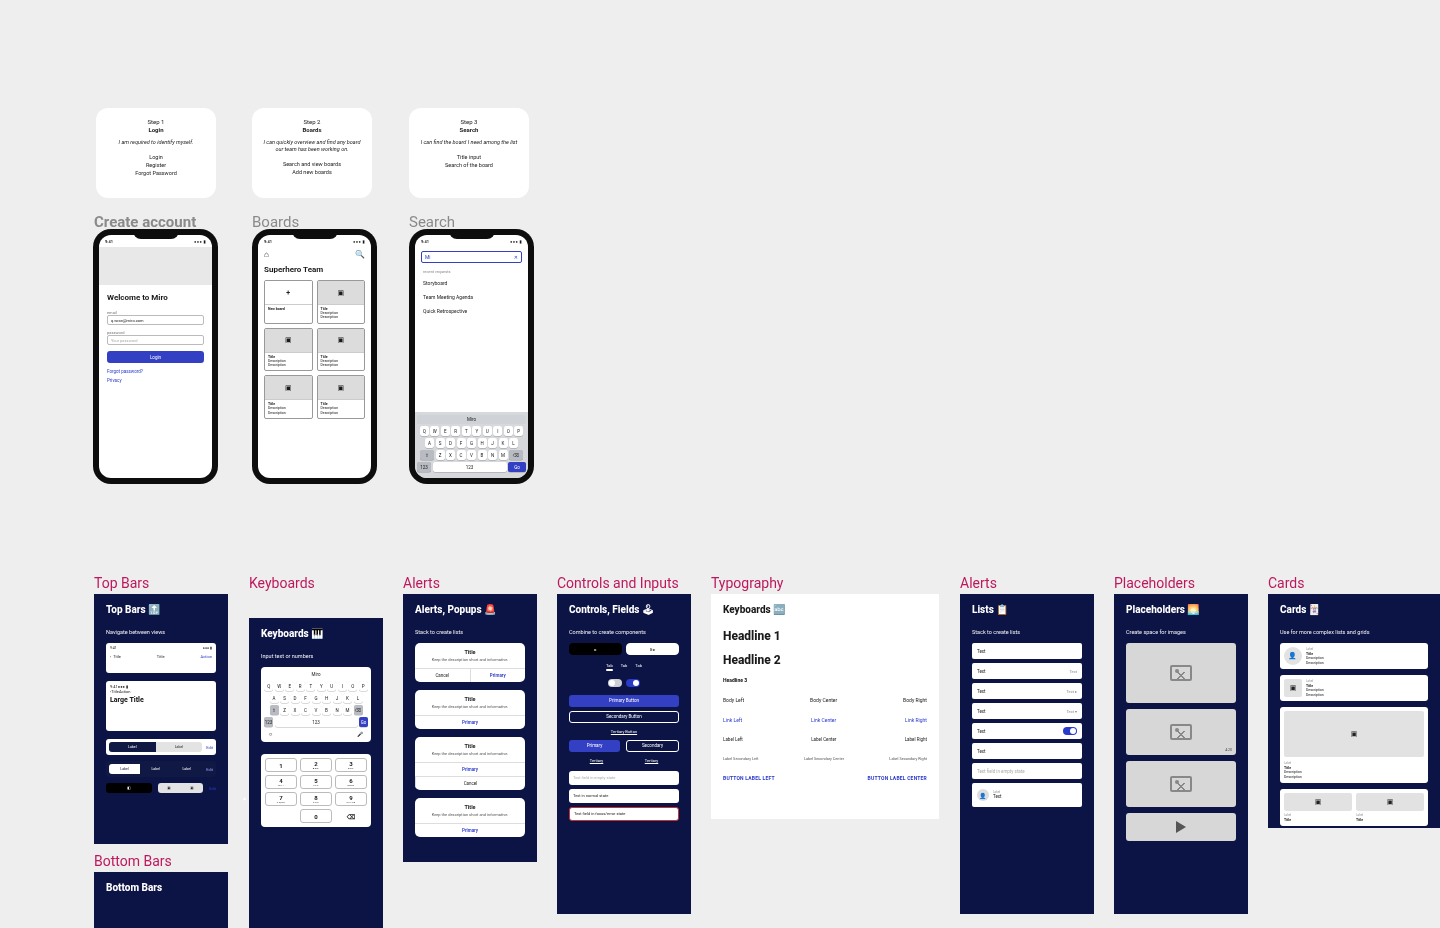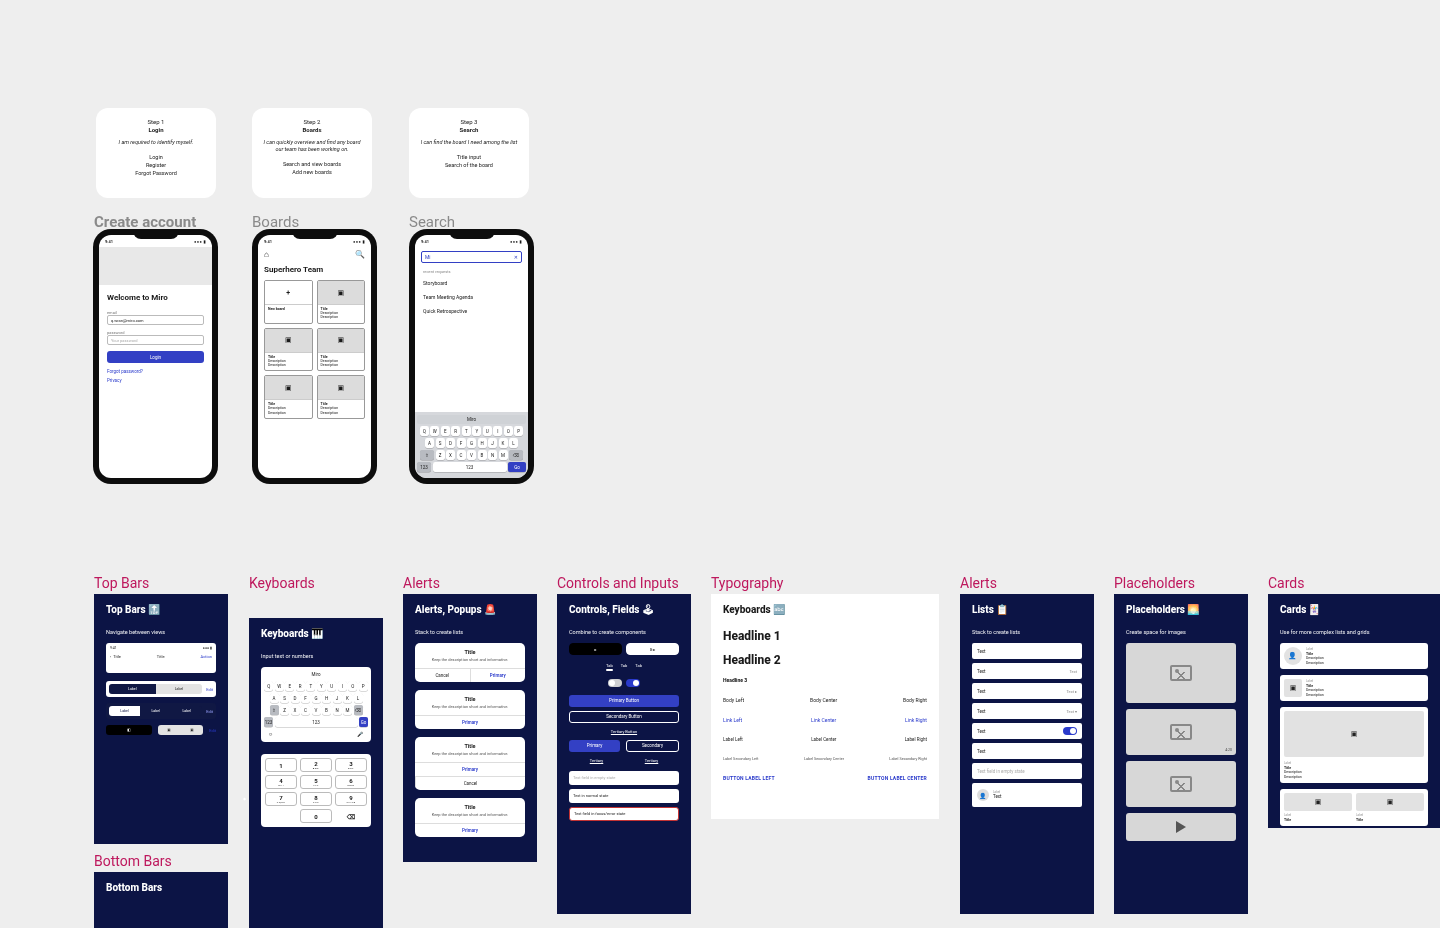--- a/index.html
+++ b/index.html
@@ -445,20 +445,25 @@
       </div>
     <div class="row">
         <span class="l">
           <span>‹</span>
           <span>Title</span>
         </span>
         <span>Title</span>
         <span class="a">Action</span>
       </div>
   </div>
+  <div class="wbox tb-large">
+    <div class="sb"><span>9:41</span><span>●●● ▮</span></div>
+    <div class="row"><span class="l"><span>‹</span><span>Title</span></span><span></span><span class="a">Action</span></div>
+    <div class="lt">Large Title</div>
+  </div>
   <div class="wbox" style="padding:3px;margin-bottom:6px;">
     <div class="tb-seg">
         <div class="seg">
           <span class="on">Label</span>
           <span>Label</span>
         </div>
         <span class="seglink">Edit</span>
       </div>
   </div>
   <div class="tb-seg" style="padding:3px;background:#101844;border-radius:3px;margin-bottom:6px;">

